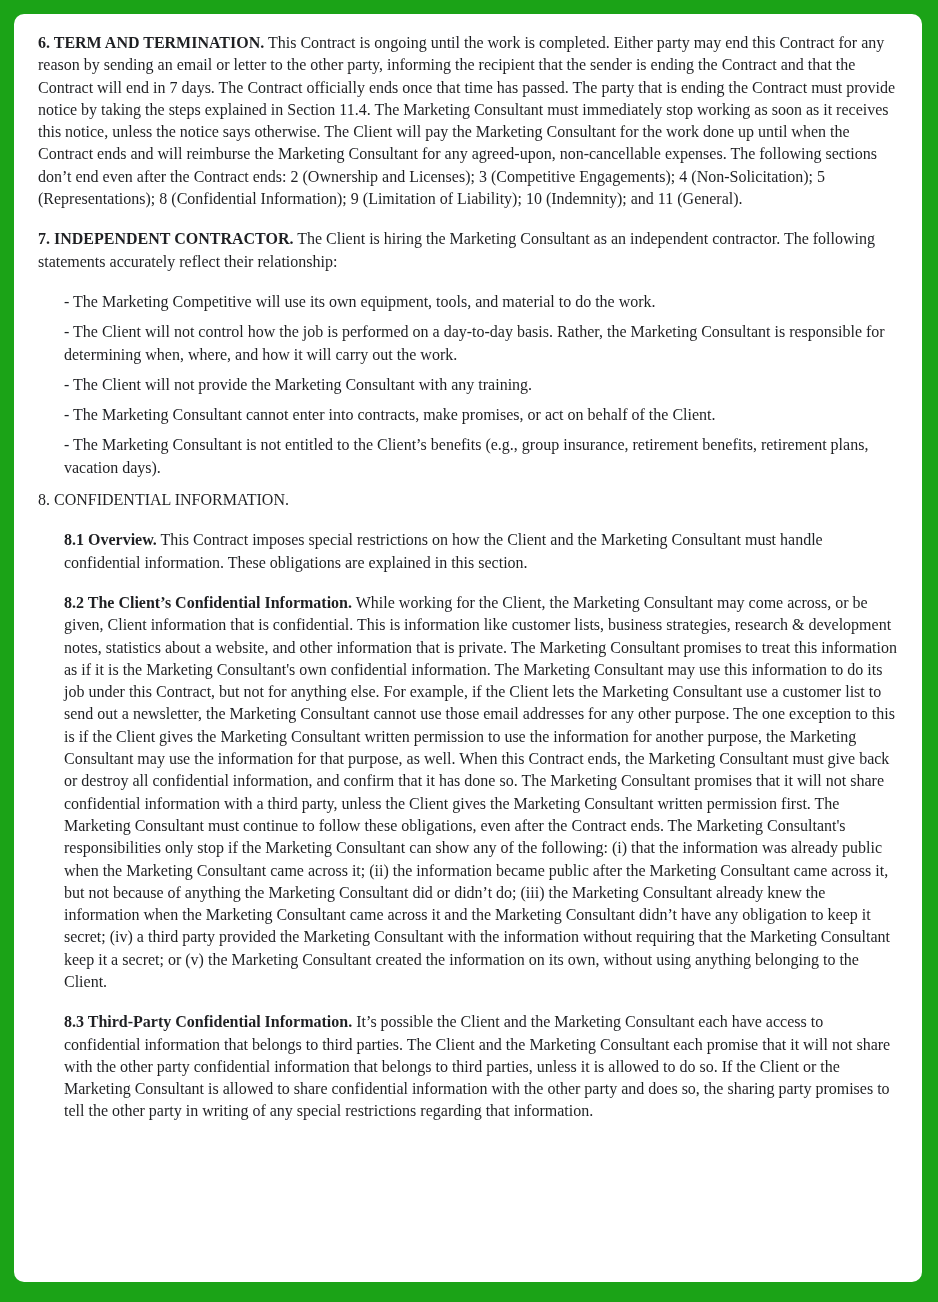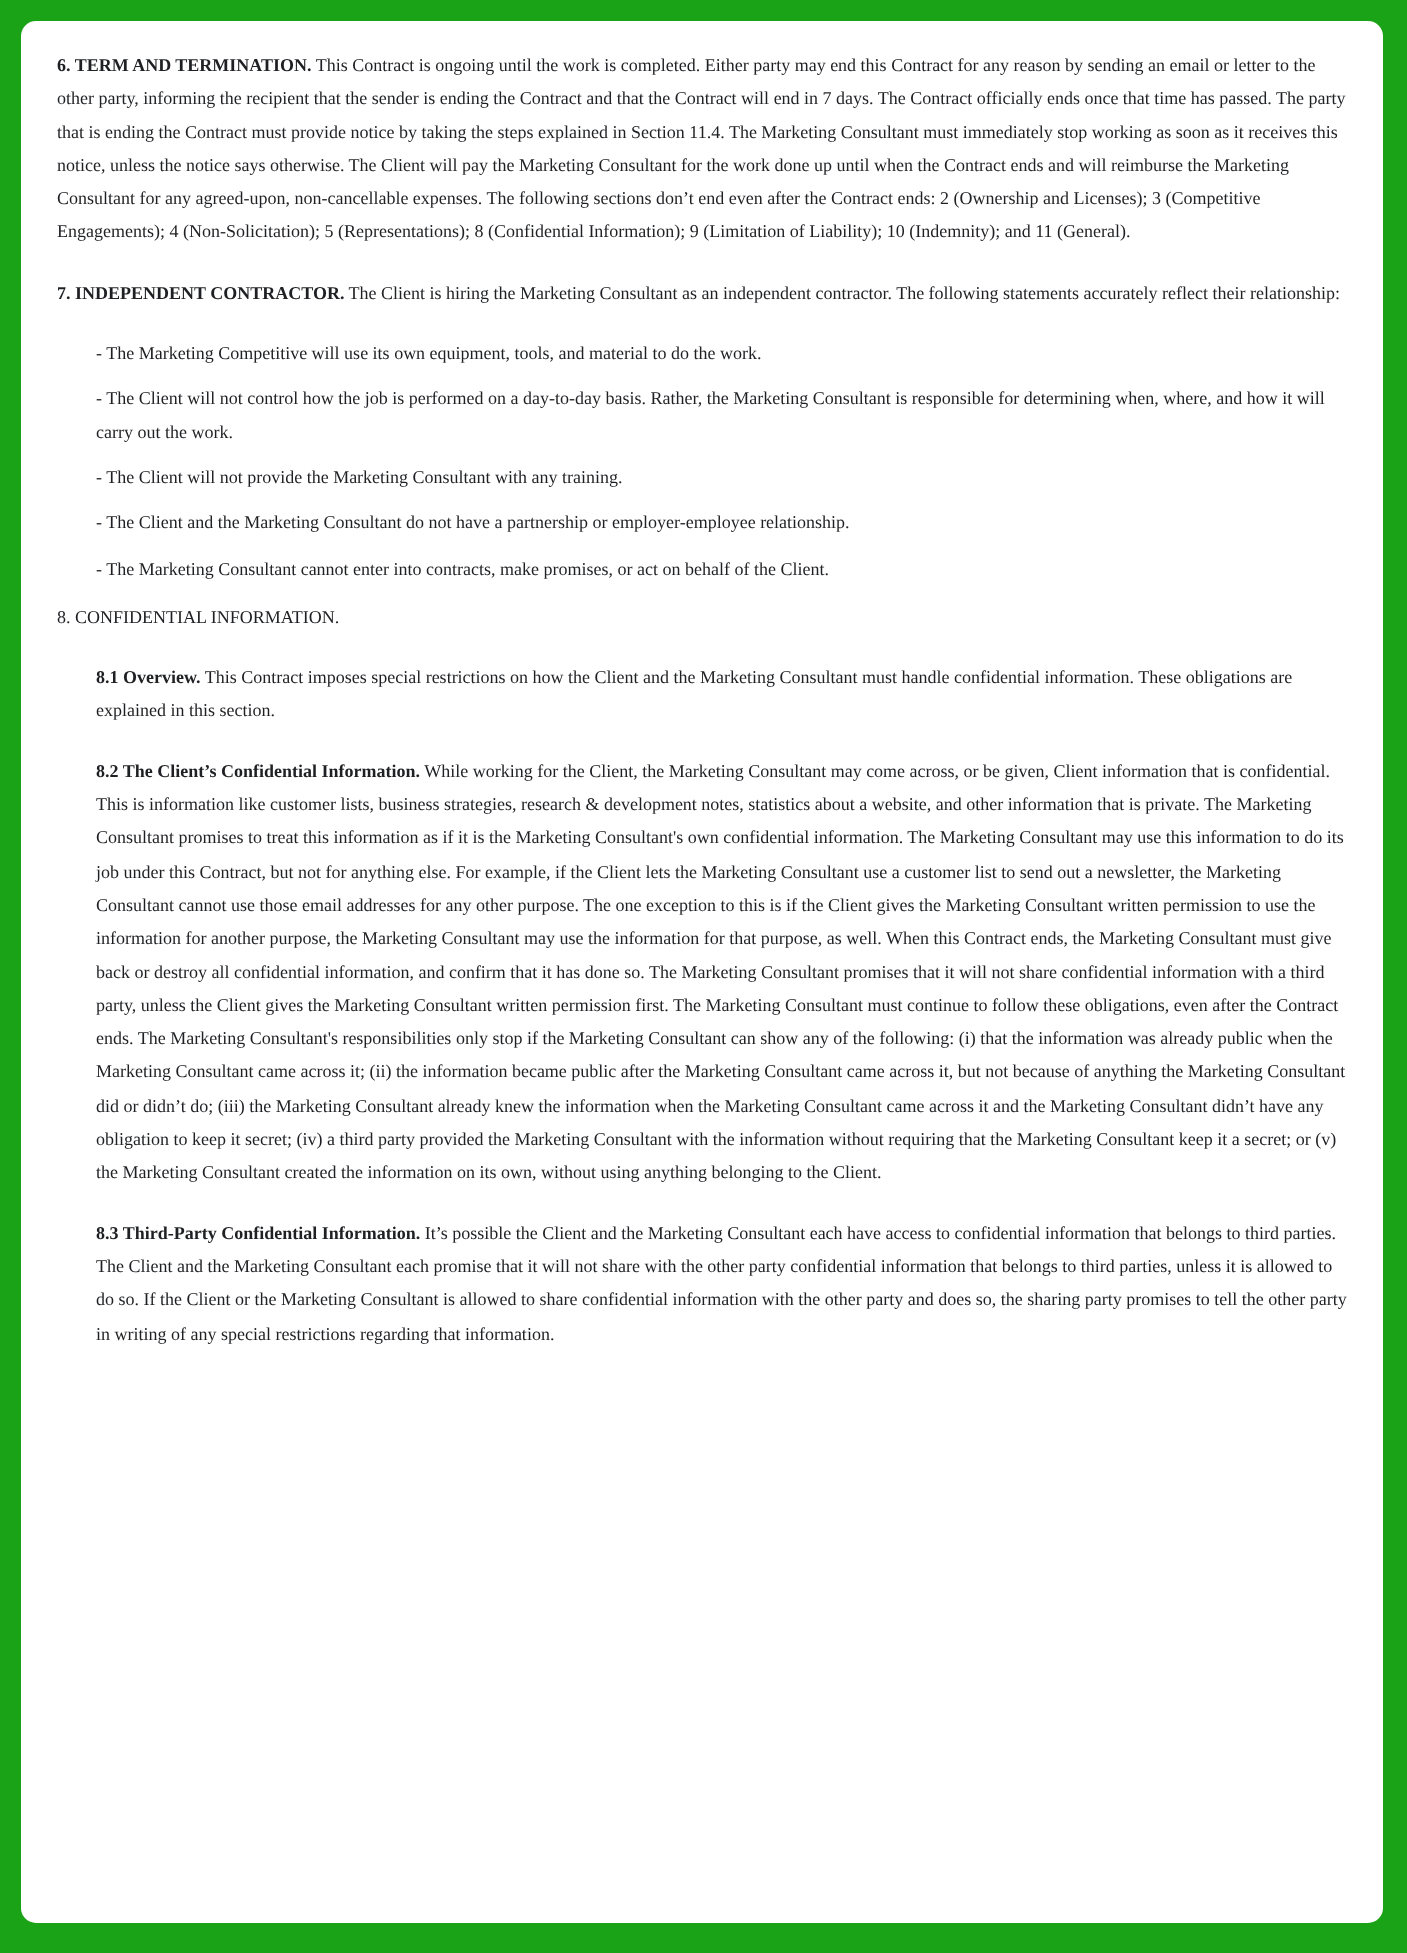--- a/index.html
+++ b/index.html
@@ -18,21 +18,21 @@
   .page{
     position:absolute;
     left:14px;top:14px;
     width:908px;height:1268px;
     background:var(--page-color);
     border-radius:10px;
     padding:18px 20px 0 24px;
     box-sizing:border-box;
     overflow:hidden;
     color:var(--text-color);
-    font-size:12px;
+    font-size:16px;
     line-height:22.3px;
   }
   .para{margin:0 0 18px 0;}
   .para b{font-weight:700;}
   .sec-heading{margin:0 0 18px 0;font-weight:400;}
   .bullets{margin:0 0 10px 0;}
   .bullet{margin:0 0 8px 0;padding-left:26px;}
   .subsection{margin:5px 0 18px 0;padding-left:26px;}
 </style>
 </head>
@@ -47,22 +47,22 @@
 
   <p class="para">
     <b>7. INDEPENDENT CONTRACTOR.</b>
     <span>The Client is hiring the Marketing Consultant as an independent contractor. The following statements accurately reflect their relationship:</span>
   </p>
 
   <div class="bullets">
     <p class="bullet">- The Marketing Competitive will use its own equipment, tools, and material to do the work.</p>
     <p class="bullet">- The Client will not control how the job is performed on a day-to-day basis. Rather, the Marketing Consultant is responsible for determining when, where, and how it will carry out the work.</p>
     <p class="bullet">- The Client will not provide the Marketing Consultant with any training.</p>
-    <p class="bullet">- The Client and the Marketing Consultant do not have a partnership or employer-employee relationship.</p>
     <p class="bullet">- The Marketing Consultant cannot enter into contracts, make promises, or act on behalf of the Client.</p>
+    <p class="bullet">- The Marketing Consultant is not entitled to the Client’s benefits (e.g., group insurance, retirement benefits, retirement plans, vacation days).</p>
   </div>
 
   <p class="sec-heading">8. CONFIDENTIAL INFORMATION.</p>
 
   <p class="subsection">
     <b>8.1 Overview.</b>
     <span>This Contract imposes special restrictions on how the Client and the Marketing Consultant must handle confidential information. These obligations are explained in this section.</span>
   </p>
 
   <p class="subsection">

